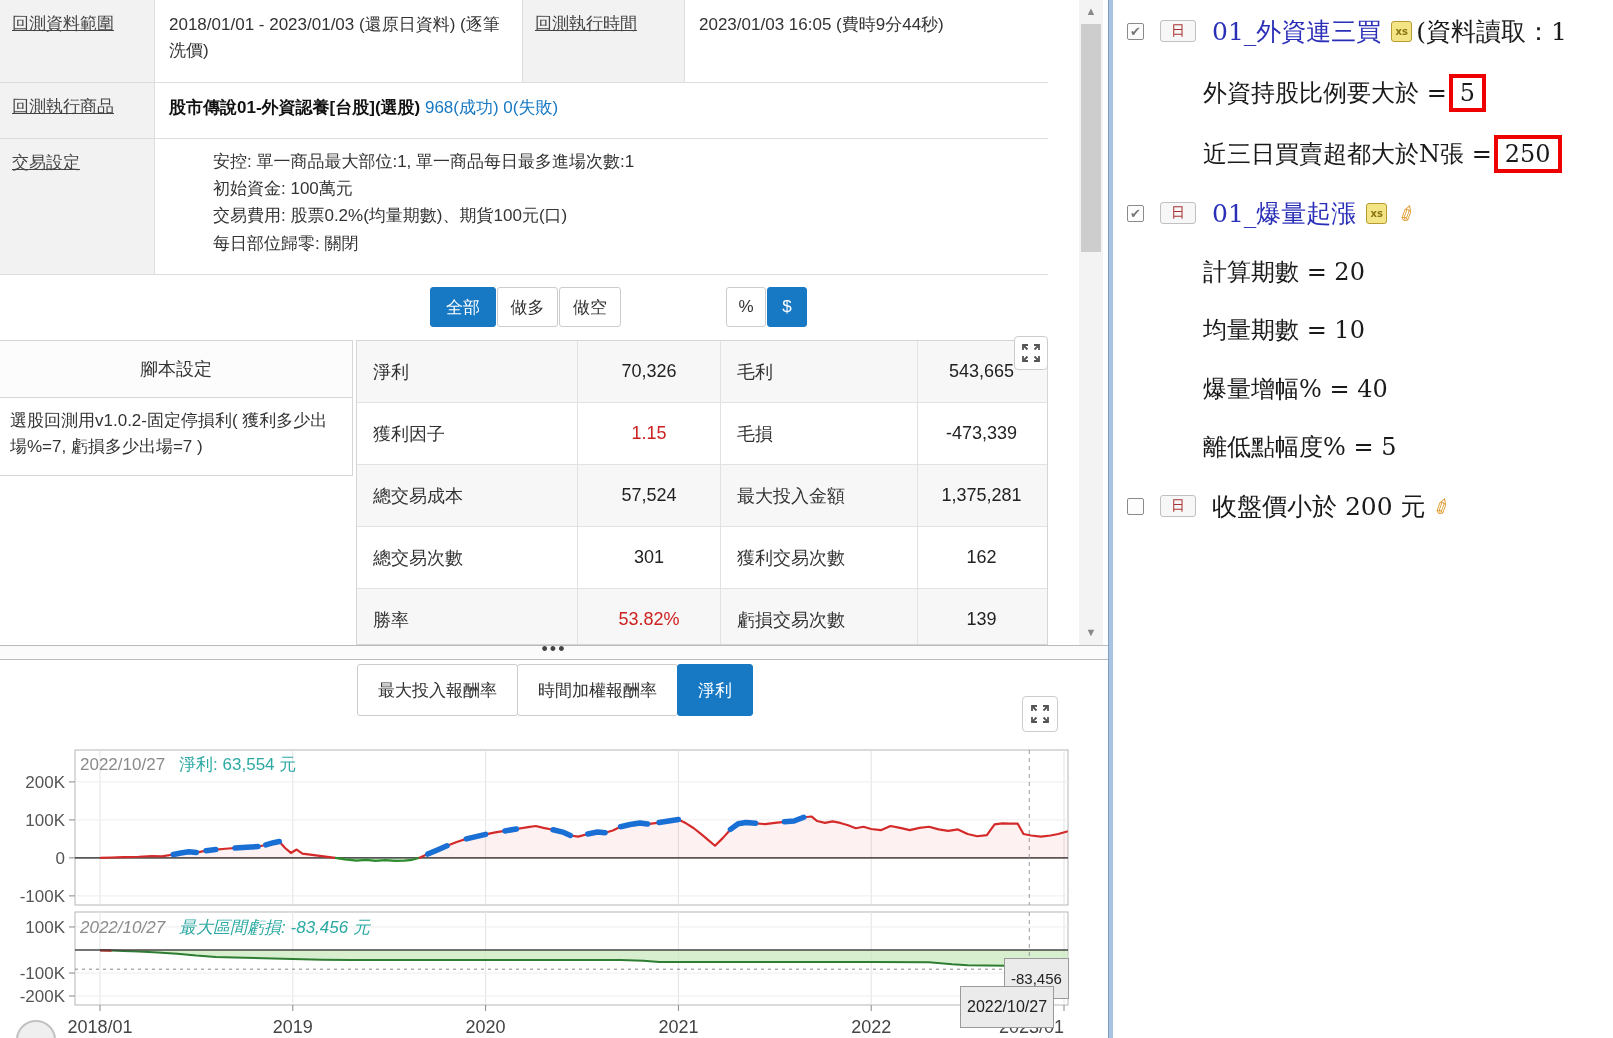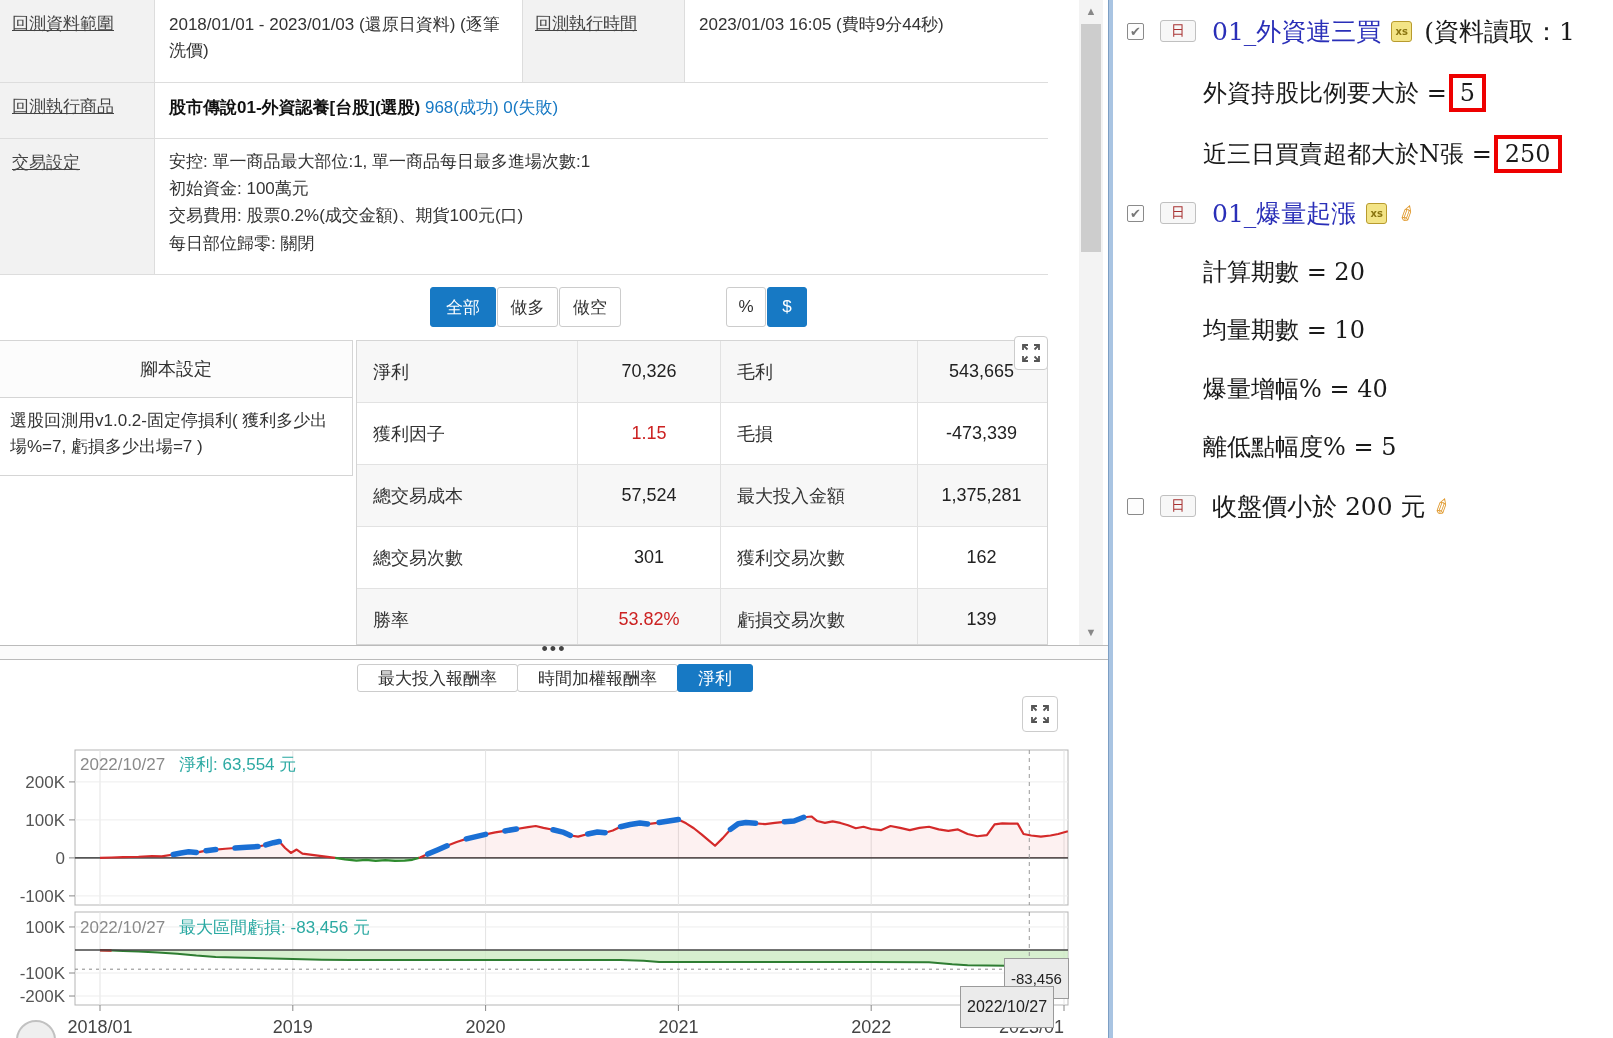--- a/index.html
+++ b/index.html
@@ -5,21 +5,21 @@
   html,body{margin:0;padding:0;background:#fff;}
   body{width:1613px;height:1038px;overflow:hidden;position:relative;
        font-family:"Liberation Sans","DejaVu Sans",sans-serif;color:#333;}
   .app{position:absolute;inset:0;background:#fff;}
 
   
   .info-table{position:absolute;left:0;top:0;width:1048px;border-bottom:1px solid #ddd;font-size:17px;}
   .it-row{display:grid;border-bottom:1px solid #ddd;}
   .it-row.r1{grid-template-columns:155px 368px 162px 363px;height:82px;}
   .it-row.r2{grid-template-columns:155px 893px;height:55px;}
-  .it-row.r3{grid-template-columns:155px 893px;height:135px;border-bottom:none;}
+  .it-row.r3{grid-template-columns:155px 893px;height:135px;border-bottom:none;gap:44px;}
   .it-label{background:#f2f2f2;color:#444;padding:12px 12px 0 12px;border-right:1px solid #ddd;text-decoration:underline;}
   .it-value{background:#fff;padding:12px 14px 0 14px;line-height:1.55;color:#333;}
   .it-value .bold{font-weight:bold;color:#111;}
   .it-value .blue{color:#1779c4;}
   .it-row.r1 .it-value.v1{border-right:1px solid #ddd;}
   .it-row.r3 .it-value{padding-top:9px;line-height:1.6;}
 
   
   .btn{box-sizing:border-box;position:absolute;height:40px;border:1px solid #ccc;border-radius:3px;
        background:#fff;color:#333;font-size:17px;display:flex;align-items:center;justify-content:center;}
@@ -55,21 +55,21 @@
   .blue-sep{position:absolute;left:1108px;top:0;width:5px;height:1038px;background:#a9c4e2;border-left:1px solid #7d9fc4;}
   .top-strip{position:absolute;left:1520px;top:0;width:93px;height:6px;background:#1779c4;}
 
   
   .splitter{position:absolute;left:0;top:645px;width:1108px;height:13px;background:#fbfbfb;
             border-top:1px solid #bbb;border-bottom:1px solid #bbb;display:flex;align-items:center;justify-content:center;}
   .splitter .dots{color:#444;font-size:18px;line-height:6px;letter-spacing:2px;margin-top:-7px;}
 
   
   .chart-tabs{position:absolute;left:357px;top:664px;display:flex;}
-  .ctab{box-sizing:border-box;height:28px;border:1px solid #ccc;background:#fff;color:#333;font-size:17px;
+  .ctab{box-sizing:border-box;height:52px;border:1px solid #ccc;background:#fff;color:#333;font-size:17px;
         display:flex;align-items:center;justify-content:center;padding:0 20px;margin-right:-1px;border-radius:3px;}
   .ctab.sel{background:#1779c4;border-color:#1779c4;color:#fff;z-index:2;}
 
   
   .chart-wrap{position:absolute;left:0;top:715px;width:1108px;height:323px;}
   .overlay-label{position:absolute;font-size:17px;white-space:nowrap;}
   .overlay-label .dt{color:#8a8a8a;margin-right:14px;}
   .overlay-label .tx{color:#2ba9a2;}
   .tag{position:absolute;background:#ebebeb;border:1px solid #9a9a9a;color:#222;font-size:15px;
        padding:11px 6px;white-space:nowrap;}
@@ -81,21 +81,21 @@
                font-family:"DejaVu Serif","Liberation Serif",serif;}
   .rp-row{position:absolute;left:0;width:520px;height:46px;display:flex;align-items:center;white-space:nowrap;}
   .cb{width:17px;height:17px;box-sizing:border-box;border:1px solid #8a8a8a;background:#fdfdfd;border-radius:2px;
       display:inline-flex;align-items:center;justify-content:center;flex:none;}
   .cb .mark{font-size:13px;color:#777;line-height:1;font-family:"DejaVu Sans",sans-serif;}
   .day-badge{width:36px;height:22px;box-sizing:border-box;border:1px solid #c0c0c0;background:#f7f7f7;border-radius:3px;
              color:#a83232;font-size:14px;display:inline-flex;align-items:center;justify-content:center;margin-left:16px;flex:none;}
   .s-name{font-size:25px;margin-left:16px;}
   .s-name.link{color:#2a2fb8;}
   .s-name.plain{color:#1a1a1a;}
-  .s-suffix{font-size:25px;color:#1a1a1a;margin-left:8px;}
+  .s-suffix{font-size:25px;color:#1a1a1a;}
   .xs-icon{width:19px;height:19px;margin-left:10px;margin-right:4px;background:#f3e486;border:1px solid #b89b2e;border-radius:3px;
            color:#8a7510;font-size:10px;font-weight:bold;display:inline-flex;align-items:center;justify-content:center;
            font-family:"DejaVu Sans",sans-serif;flex:none;}
   .pencil-icon{color:#e09a2f;font-size:21px;margin-left:8px;display:inline-block;transform:rotate(-70deg);}
   .param-text{font-size:24px;color:#1a1a1a;margin-left:90px;}
   .red-box{display:inline-block;border:4px solid #ee0000;padding:0 7px;margin-left:2px;font-size:24px;color:#1a1a1a;line-height:1.25;}
 </style>
 </head>
 <body>
 
@@ -114,21 +114,21 @@
         <span class="bold">股市傳說01-外資認養[台股](選股)</span>
         <span> </span>
         <span class="blue">968(成功) 0(失敗)</span>
       </div>
     </div>
     <div class="it-row r3">
       <div class="it-label">交易設定</div>
       <div class="it-value">
         <div>安控: 單一商品最大部位:1, 單一商品每日最多進場次數:1</div>
         <div>初始資金: 100萬元</div>
-        <div>交易費用: 股票0.2%(成交金額)、期貨100元(口)</div>
+        <div>交易費用: 股票0.2%(均量期數)、期貨100元(口)</div>
         <div>每日部位歸零: 關閉</div>
       </div>
     </div>
   </div>
 
   <div class="btn sel" style="left:430px;top:287px;width:66px;">全部</div>
   <div class="btn" style="left:497px;top:287px;width:61px;">做多</div>
   <div class="btn" style="left:559px;top:287px;width:62px;">做空</div>
   <div class="btn" style="left:726px;top:287px;width:40px;">%</div>
   <div class="btn sel" style="left:767px;top:287px;width:40px;">$</div>
@@ -279,21 +279,21 @@
         <line x1="678.4000000000001" y1="290" x2="678.4000000000001" y2="296" stroke="#888"></line>
         <text x="678.4000000000001" y="318" text-anchor="middle" font-size="18" fill="#444" font-family="Liberation Sans, DejaVu Sans, sans-serif">2021</text>
         <line x1="871.2" y1="290" x2="871.2" y2="296" stroke="#888"></line>
         <text x="871.2" y="318" text-anchor="middle" font-size="18" fill="#444" font-family="Liberation Sans, DejaVu Sans, sans-serif">2022</text>
         <line x1="1064" y1="290" x2="1064" y2="296" stroke="#888"></line>
         <text x="1064" y="318" text-anchor="end" font-size="18" fill="#444" font-family="Liberation Sans, DejaVu Sans, sans-serif">2023/01</text>
       </svg>
     <div class="overlay-label" style="left:80px;top:38px;">
       <span class="dt">2022/10/27</span><span class="tx">淨利: 63,554 元</span>
     </div>
-    <div class="overlay-label" style="left:80px;top:201px;">
+    <div class="overlay-label" style="left:80px;top:201px;font-style:italic;">
       <span class="dt">2022/10/27</span><span class="tx">最大區間虧損: -83,456 元</span>
     </div>
     <div class="tag" style="left:1004px;top:243px;">-83,456</div>
     <div class="tag" style="left:960px;top:271px;font-size:16px;">2022/10/27</div>
   </div>
 
   <div class="helper-circle"></div>
 
   <div class="right-panel">
     <div class="rp-row" style="top:8px;">

